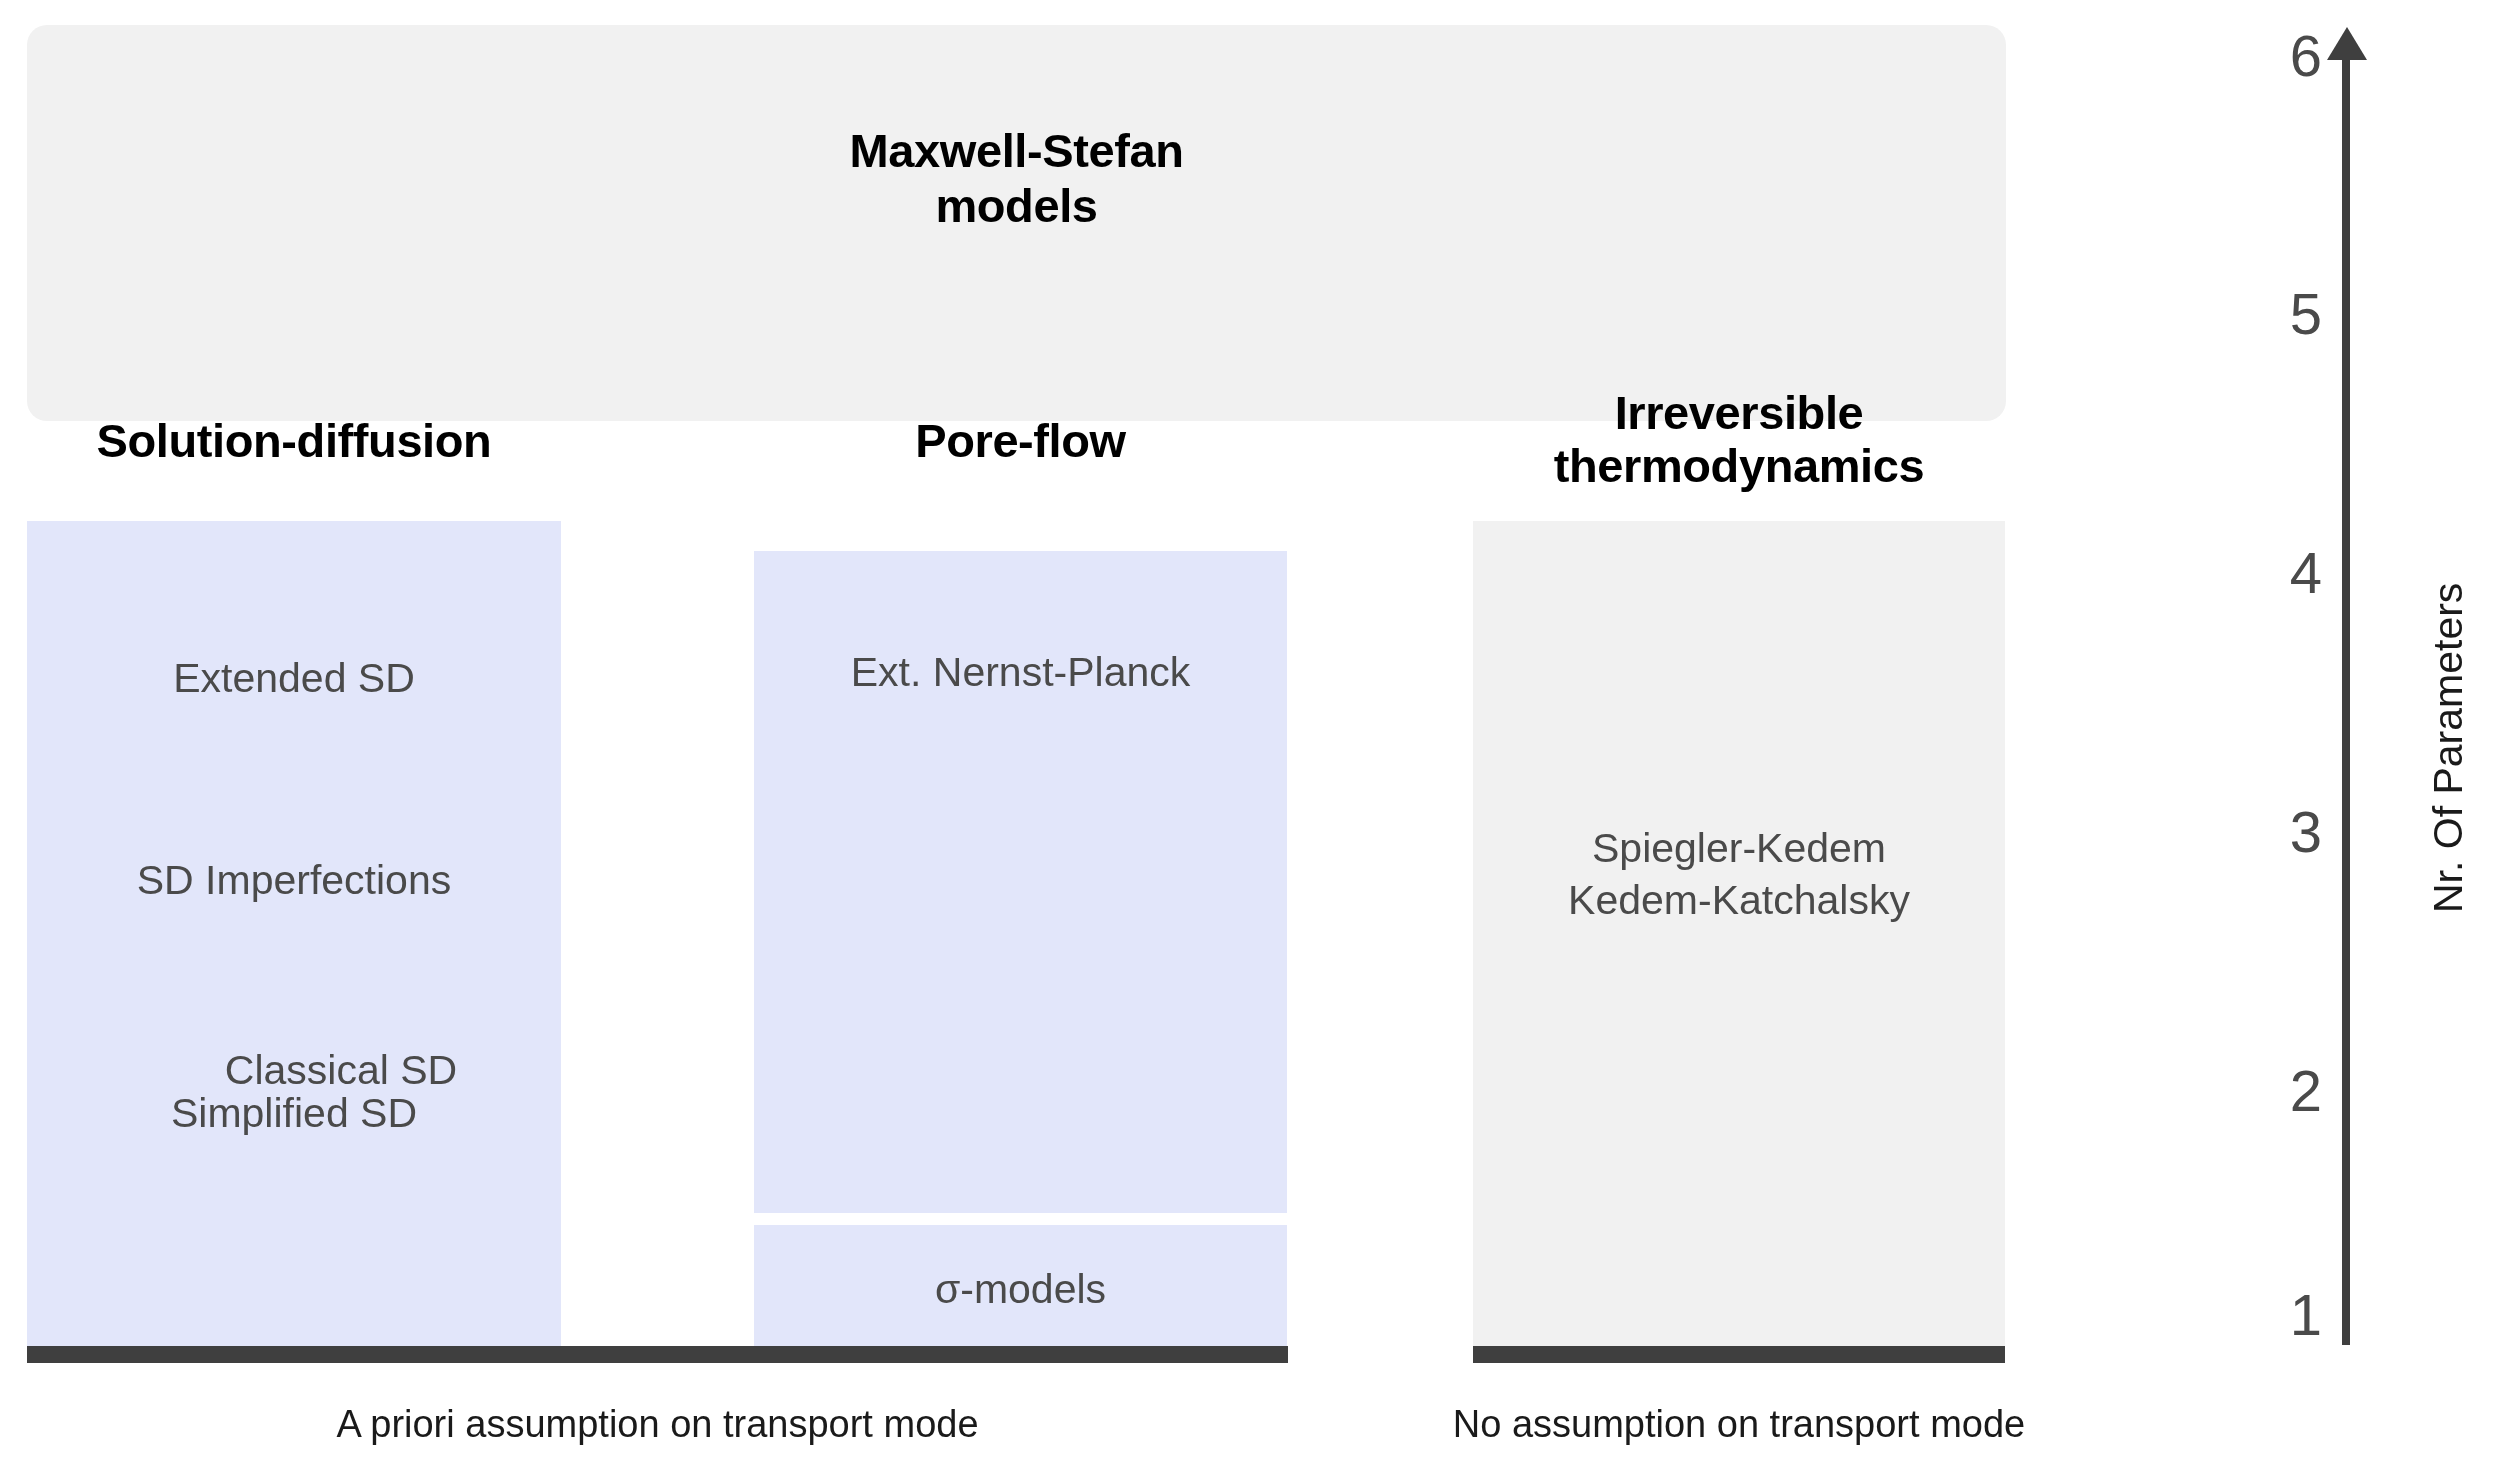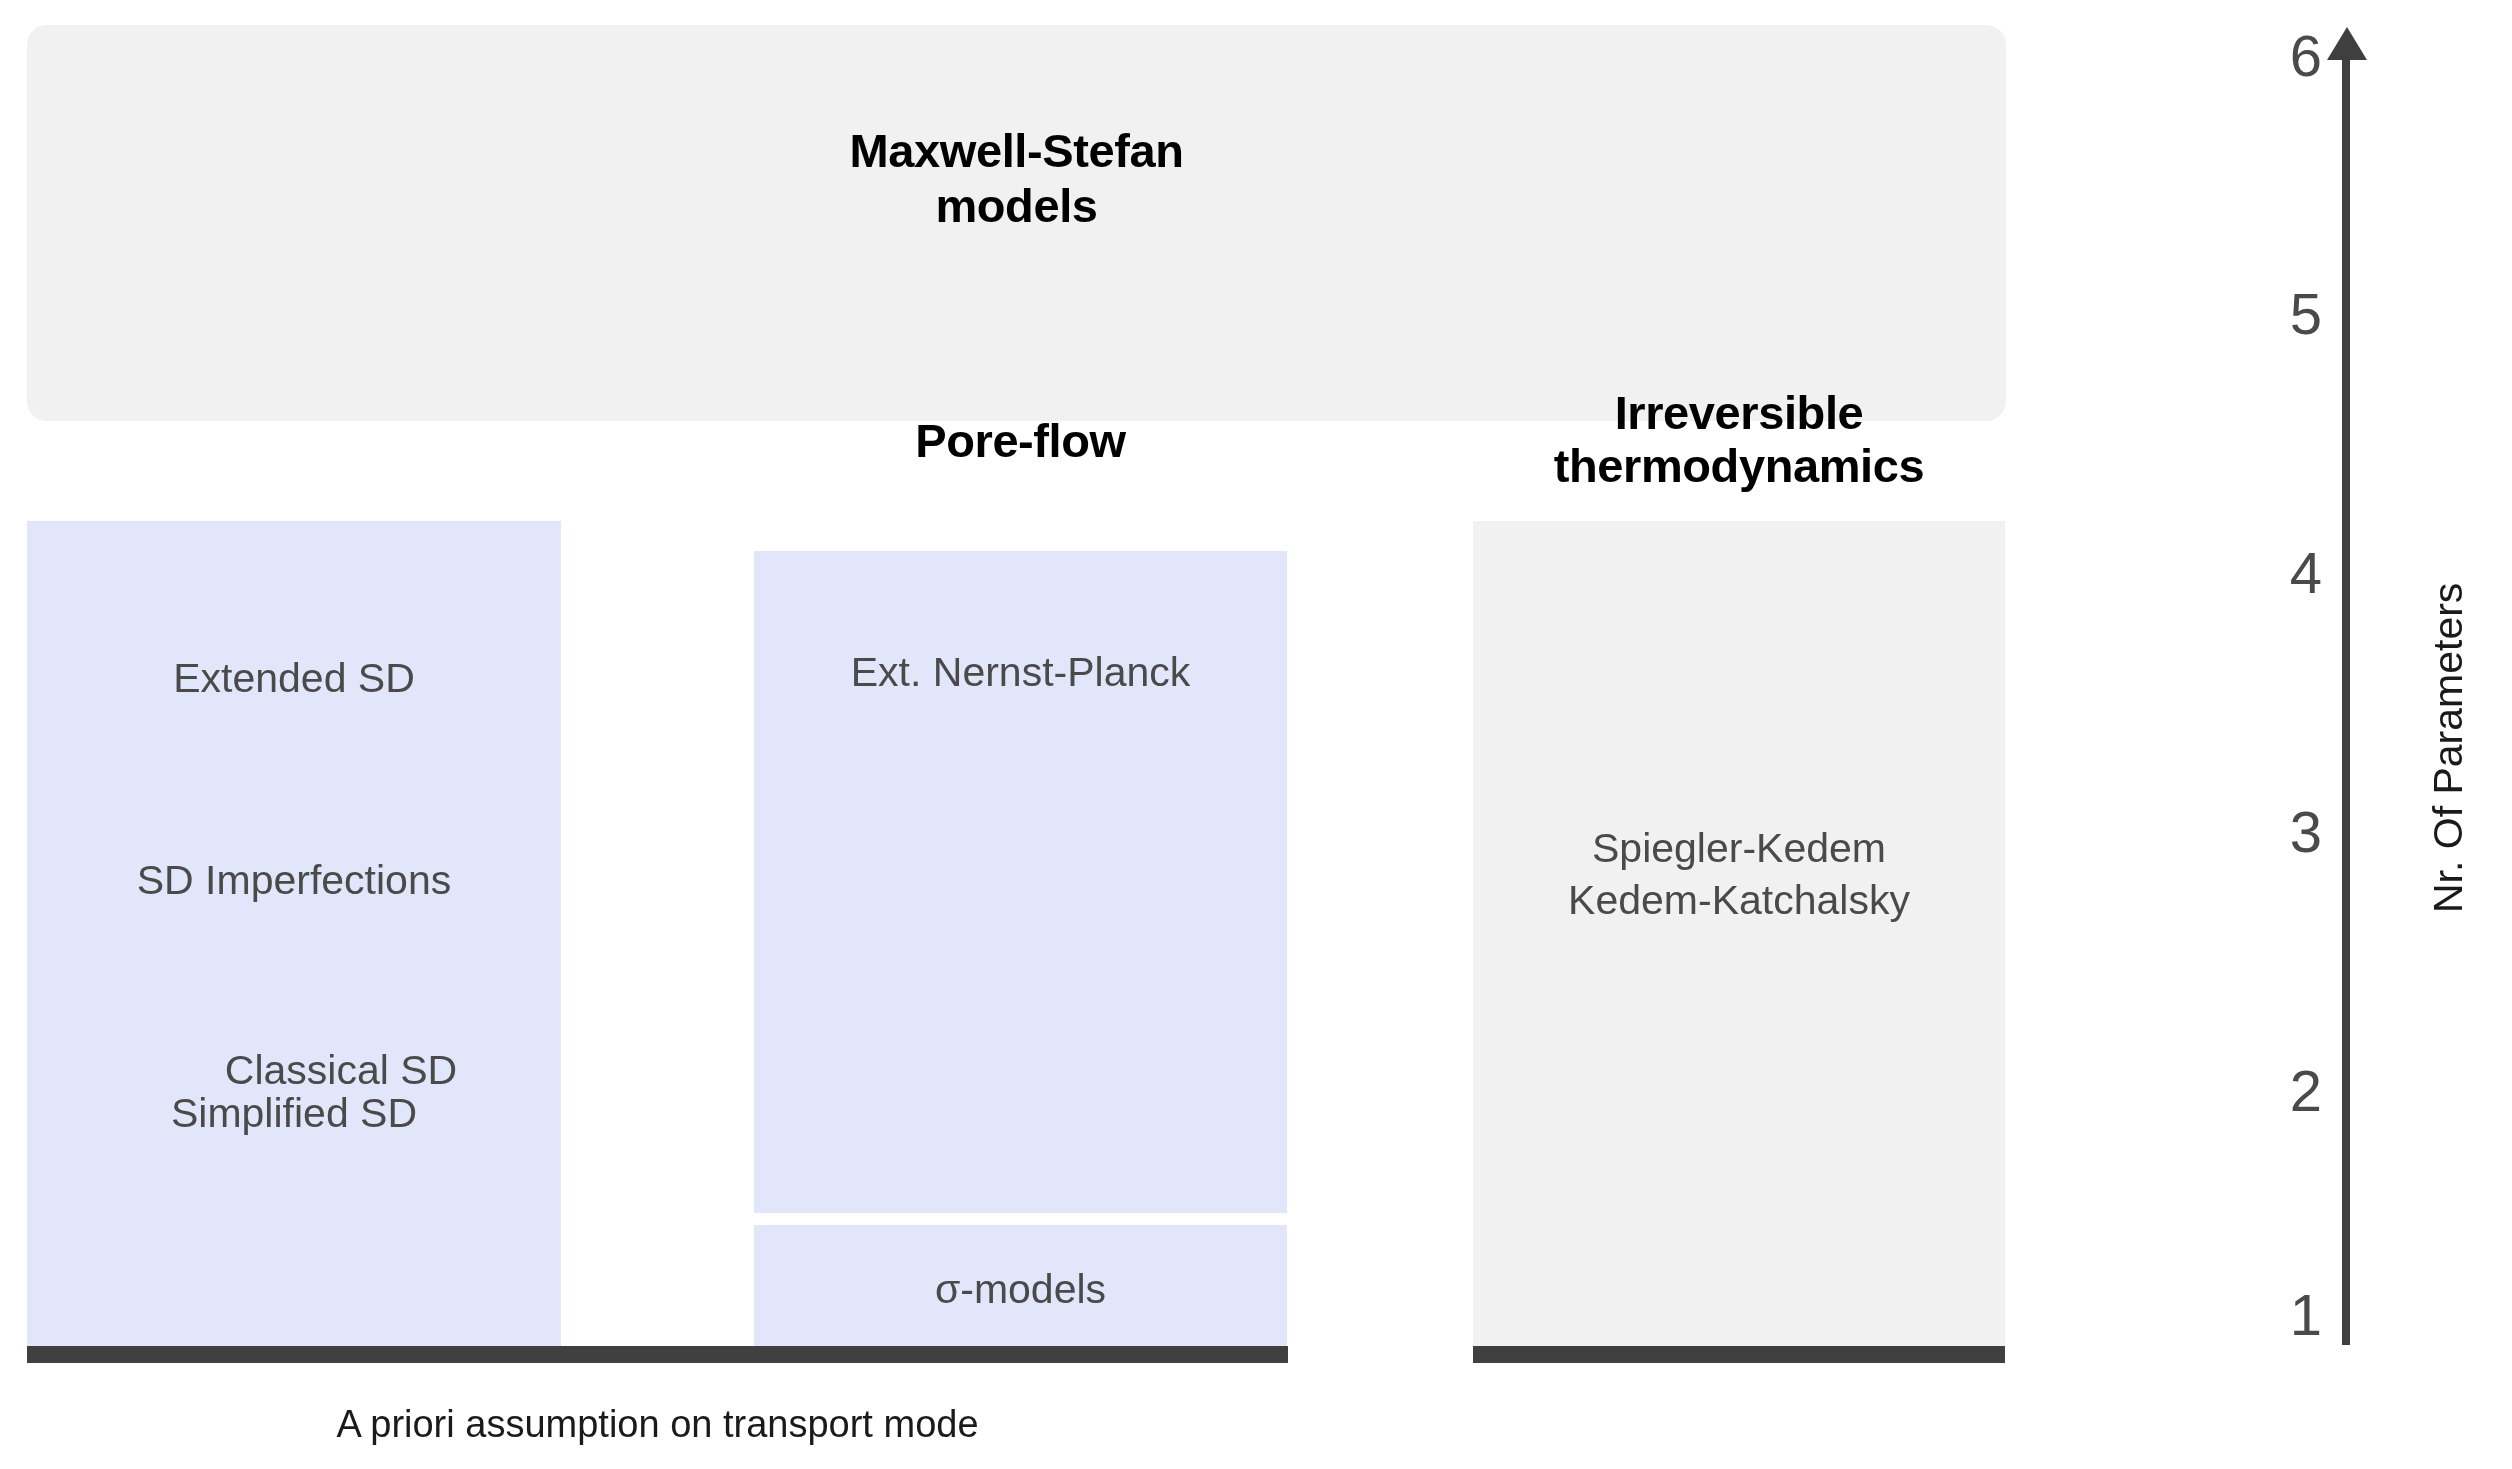--- a/index.html
+++ b/index.html
@@ -111,20 +111,21 @@
 
 <div id="stage">
 
   <div class="box grey" style="left:27px; top:25px; width:1979px; height:396px;border-radius:20px;">
     <div class="ms-title" style="top:99px;">
       <span>Maxwell-Stefan</span><br>
       <span>models</span>
     </div>
   </div>
 
+  <div class="col-title" style="left:27px; top:415px; width:534px;">Solution-diffusion</div>
 
   <div class="col-title" style="left:754px; top:415px; width:533px;">Pore-flow</div>
 
   <div class="col-title" style="left:1473px; top:387px; width:532px;">
     <span>Irreversible</span><br>
     <span>thermodynamics</span>
   </div>
 
   <div class="box blue" style="left:27px; top:521px; width:534px; height:835px;">
     <div class="entry" style="top:93px;margin-top:40px;">Extended SD</div>
@@ -145,20 +146,21 @@
     <div class="entry" style="top:303px;">Spiegler-Kedem</div>
     <div class="entry" style="top:355px;">Kedem-Katchalsky</div>
   </div>
 
   <div class="bar" style="left:27px; top:1346px; width:1261px;"></div>
 
   <div class="bar" style="left:1473px; top:1346px; width:532px;"></div>
 
   <div class="caption" style="left:27px; top:1402px; width:1261px;">A priori assumption on transport mode</div>
 
+  <div class="caption" style="left:1423px; top:1402px; width:632px;">No assumption on transport mode</div>
 
   <div class="axis-head" style="left:2327px; top:27px;"></div>
   <div class="axis-line" style="left:2342px; top:59px; height:1286px;"></div>
 
   <div class="axis-tick" style="left:2238px; top:27px; width:84px;">6</div>
   <div class="axis-tick" style="left:2238px; top:285px; width:84px;">5</div>
   <div class="axis-tick" style="left:2238px; top:544px; width:84px;">4</div>
   <div class="axis-tick" style="left:2238px; top:803px; width:84px;">3</div>
   <div class="axis-tick" style="left:2238px; top:1062px; width:84px;">2</div>
   <div class="axis-tick" style="left:2238px; top:1286px; width:84px;">1</div>

